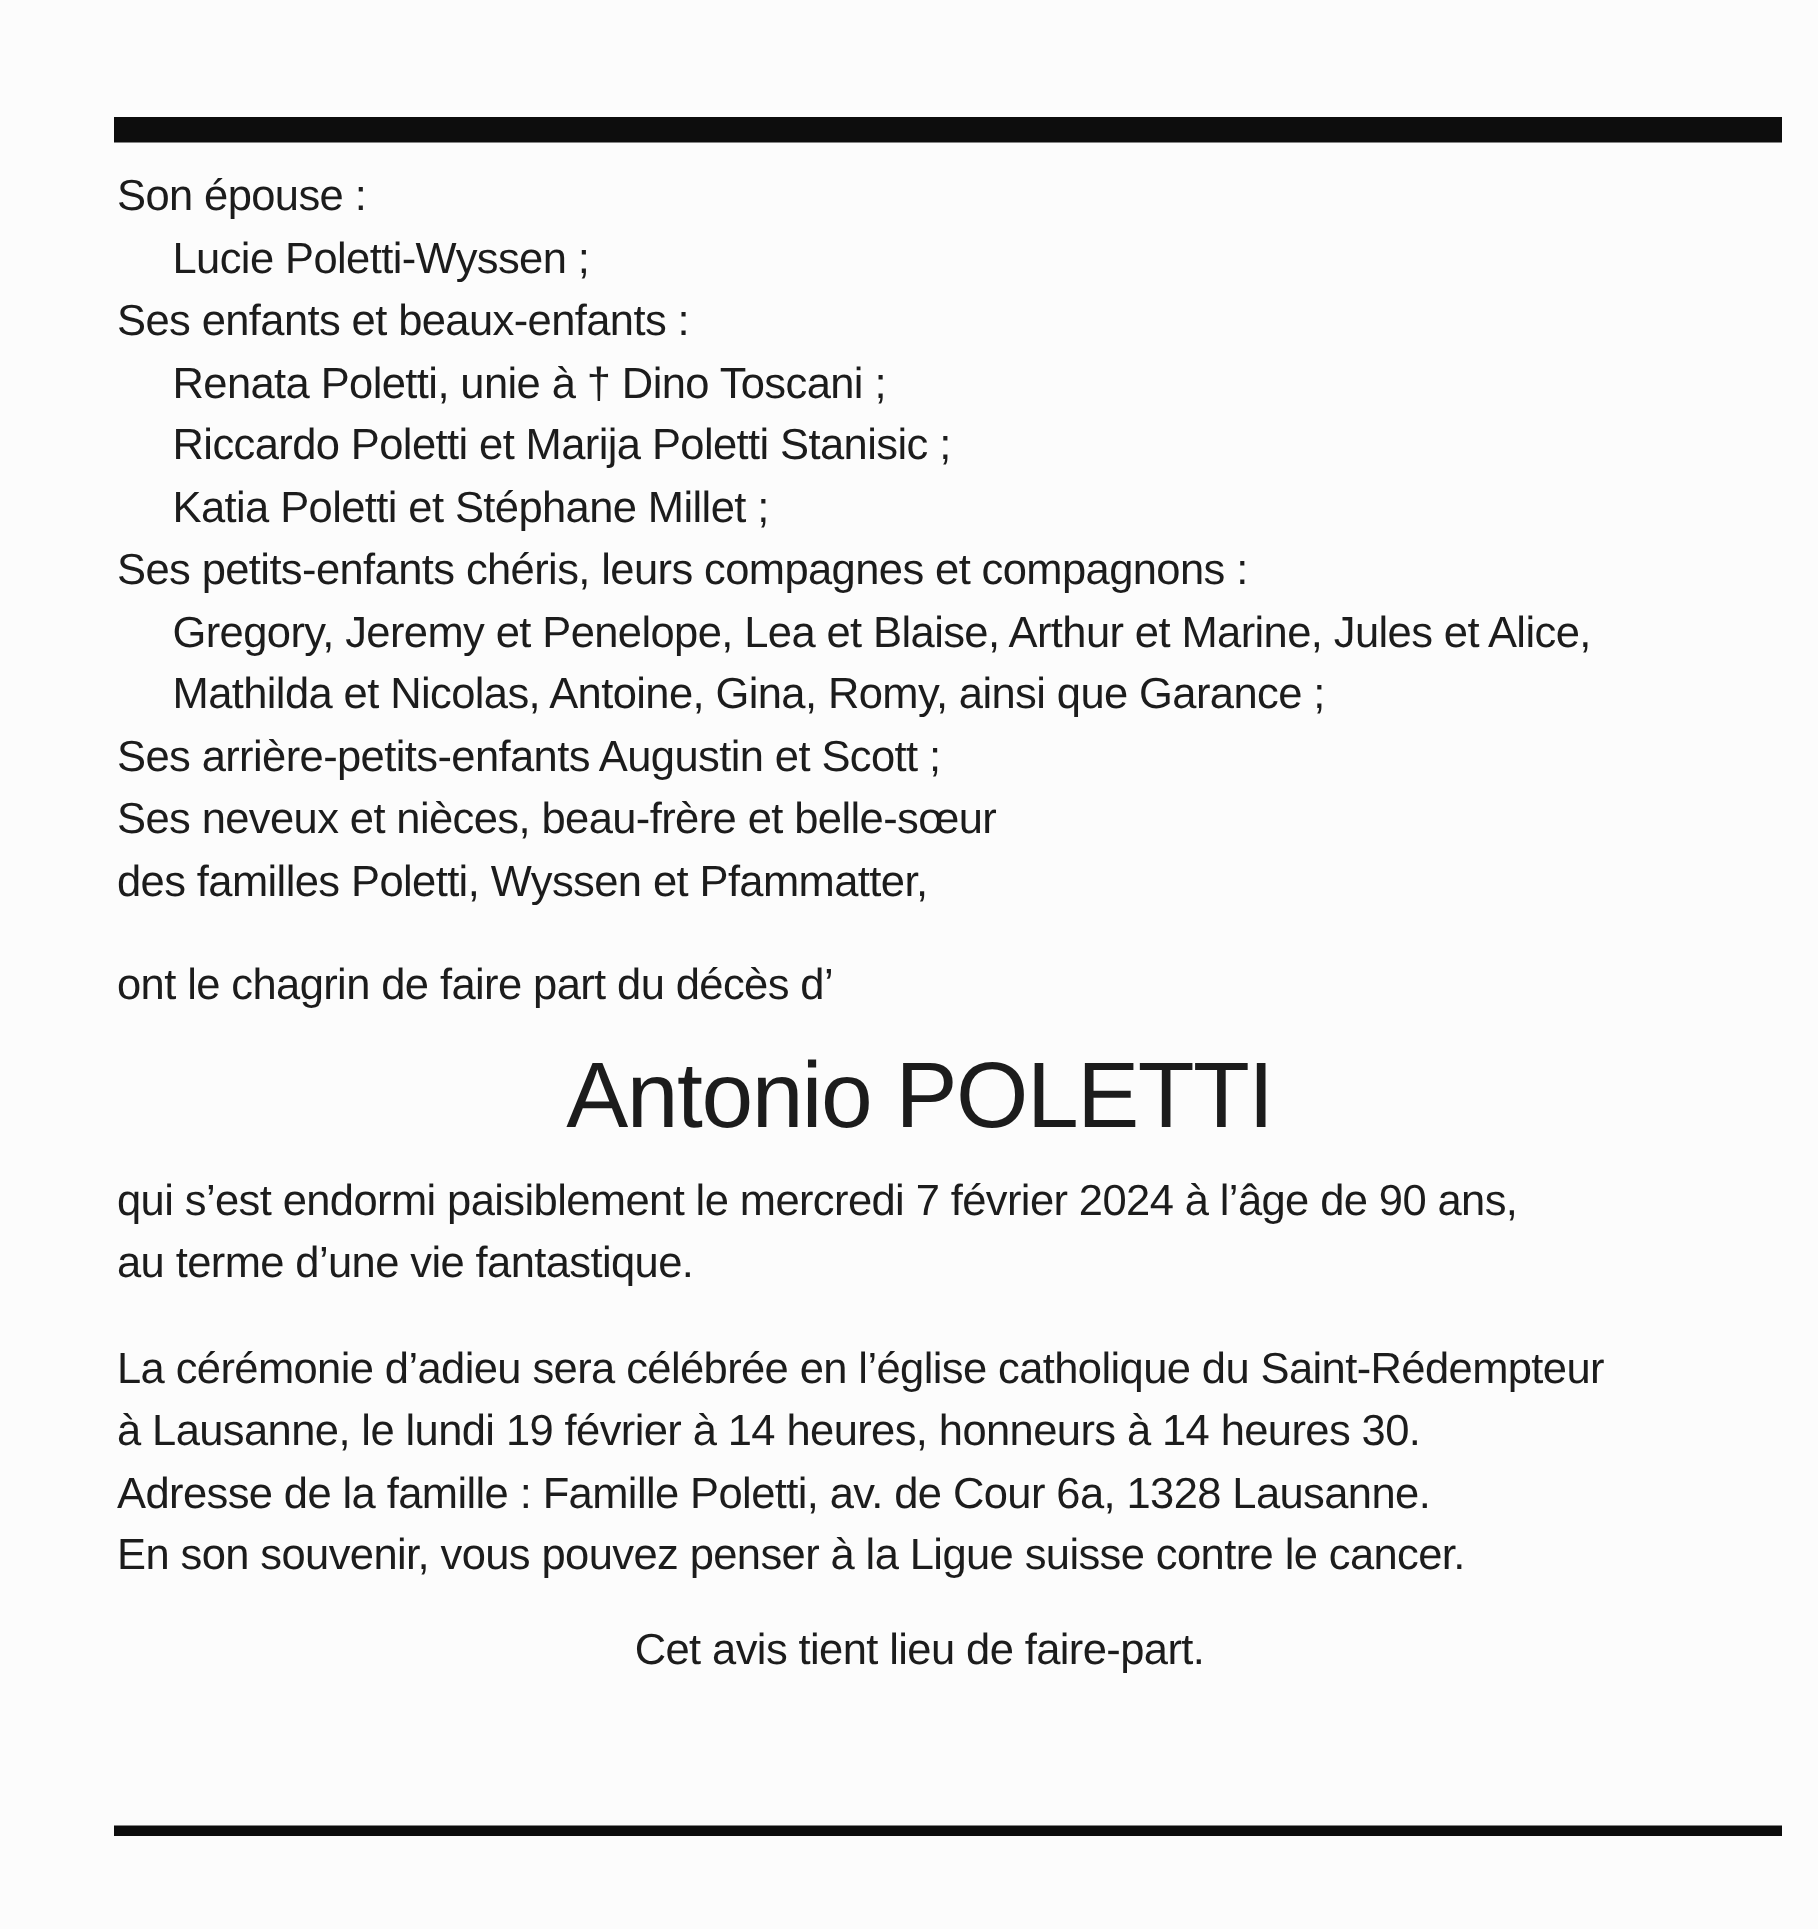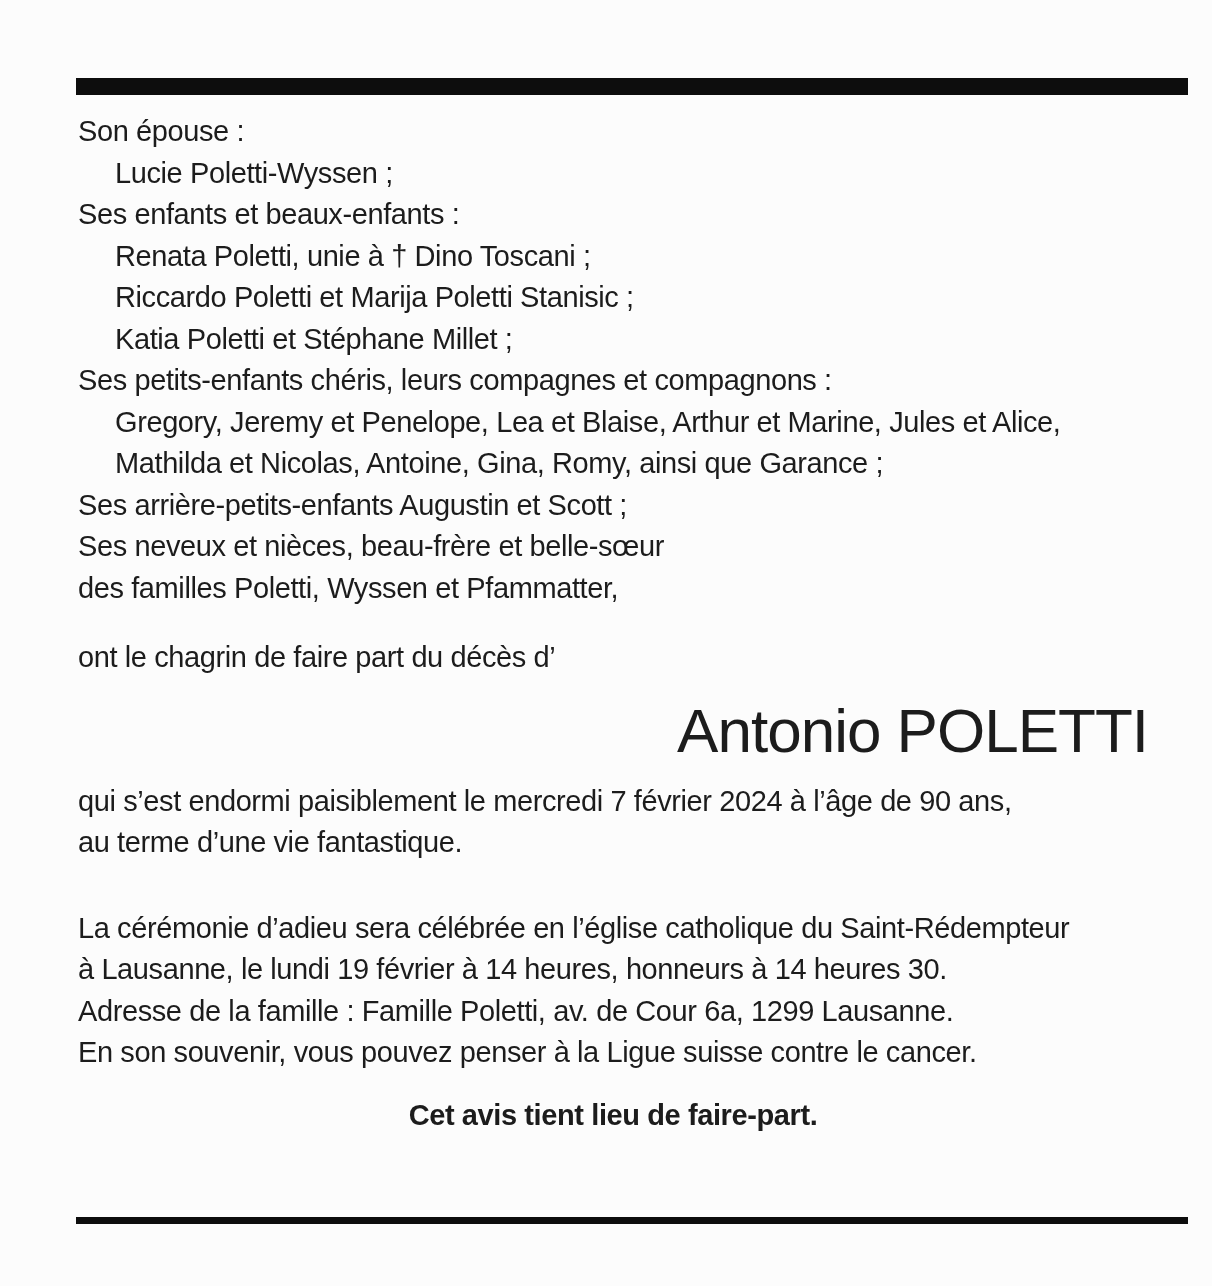--- a/index.html
+++ b/index.html
@@ -33,30 +33,29 @@
     letter-spacing: -0.4px;
   }
   .line { white-space: nowrap; }
   .indent { padding-left: 37px; }
   .bold, .title { font-weight: 400; }
   .announce { margin-top: 28px; }
   .title {
     margin-top: 14px;
     font-size: 62px;
     line-height: 76px;
-    text-align: right;
+    text-align: center;
     letter-spacing: -1px;
     white-space: nowrap;
   }
   .after-title { margin-top: 12px; }
-  .gap-lg { margin-top: 44px; }
+  .gap-lg { margin-top: 29px; }
   .closing {
     margin-top: 21px;
     text-align: center;
-    font-weight: bold;
   }
 </style>
 </head>
 <body>
 
 <div class="rule rule-top"></div>
 
 <div class="content">
 
   <div class="line"><span>Son épouse :</span></div>
@@ -90,21 +89,21 @@
 
   <div class="line after-title"><span>qui s’est endormi paisiblement le mercredi 7 février 2024 à l’âge de 90 ans,</span></div>
 
   <div class="line"><span>au terme d’une vie fantastique.</span></div>
 
   <div class="line gap-lg"><span>La cérémonie d’adieu sera célébrée en l’église catholique du Saint-Rédempteur</span></div>
 
   <div class="line"><span>à Lausanne, le lundi 19 février à 14 heures, honneurs à 14 heures 30.</span></div>
 
 
-  <div class="line"><span>Adresse de la famille : Famille Poletti, av. de Cour 6a, 1299 </span><span class="bold">Lausanne</span><span>.</span></div>
+  <div class="line"><span>Adresse de la famille : Famille Poletti, av. de Cour 6a, 1328 </span><span class="bold">Lausanne</span><span>.</span></div>
 
   <div class="line"><span>En son souvenir, vous pouvez penser à la Ligue suisse contre le cancer.</span></div>
 
   <div class="line closing"><span>Cet avis tient lieu de faire-part.</span></div>
 
 </div>
 
 <div class="rule rule-bottom"></div>
 
 </body></html>

